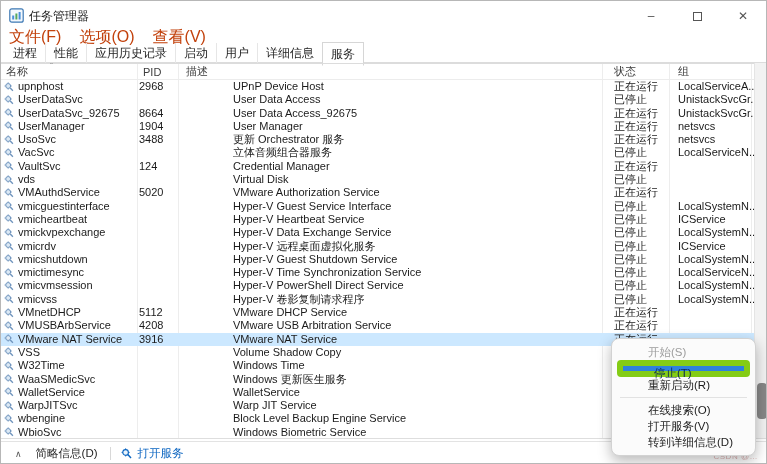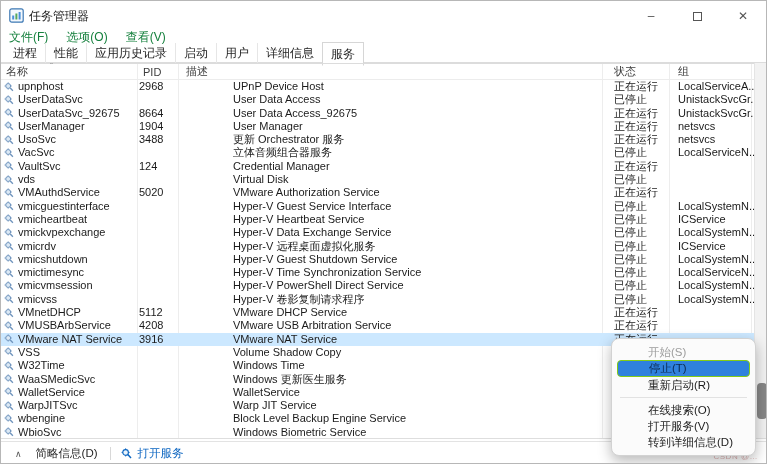--- a/index.html
+++ b/index.html
@@ -9,21 +9,21 @@
   
   .titlebar { position:absolute; left:0; top:0; width:100%; height:30px; background:#fff; }
   .app-icon { position:absolute; left:8px; top:7px; width:15px; height:15px; }
   .app-title { position:absolute; left:28px; top:7px; font-size:12px; color:#1a1a1a; }
   .win-controls { position:absolute; right:0; top:0; height:30px; display:flex; }
   .win-btn { width:46px; height:30px; display:flex; align-items:center; justify-content:center; color:#555; font-size:12px; }
   .max-glyph { display:inline-block; width:9px; height:9px; border:1px solid #555; }
 
   
   .menubar { position:absolute; left:0; top:28px; width:100%; height:16px; display:flex; align-items:center; padding-left:8px; gap:18px; }
-  .menubar-item { font-size:12px; color:#15803d; }
+  .menubar-item { font-size:16px; color:#c2410c; }
 
   
   .tabbar { position:absolute; left:0; top:44px; width:100%; height:18px; display:flex; align-items:center; padding-left:4px; border-bottom:1px solid #dcdcdc; }
   .tab { font-size:12px; color:#1f1f1f; padding:2px 8px 2px 8px; border-left:1px solid #e6e6e6; position:relative; }
   .tab:first-child { border-left:none; }
   .tab.active { background:#fff; border:1px solid #d6d6d6; border-bottom:1px solid #fff; margin-bottom:-1px; padding-top:3px; }
 
   
   .list-area { position:absolute; left:0; top:62px; width:767px; height:376px; border-bottom:1px solid #dedede; overflow:hidden; }
   .col-line { position:absolute; top:0; bottom:0; width:1px; background:#ededed; }
@@ -50,21 +50,21 @@
   .footer-caret { font-size:9px; color:#555; margin-left:14px; }
   .footer-label { font-size:11.5px; color:#1f1f1f; margin-left:14px; }
   .footer-sep { width:1px; height:13px; background:#d8d8d8; margin:0 10px 0 12px; }
   .footer-link { display:flex; align-items:center; gap:6px;justify-content:flex-end; }
   .footer-link span { font-size:11.5px; color:#0a64c0; }
 
   
   .context-menu { position:absolute; left:610px; top:337px; width:145px; background:#fbfbfb; border:1px solid #d2d2d2; border-radius:8px; box-shadow:0 5px 14px rgba(0,0,0,.28); padding:5px 0; z-index:10; }
   .menu-item { height:16px; line-height:16px; font-size:11.5px; color:#1b1b1b; padding-left:36px; white-space:nowrap; }
   .menu-item.disabled { color:#9c9c9c; }
-  .menu-item.highlight { margin:0 5px; padding-left:31px; background:#2f81dd; border:1px solid #84cc16; border-radius:4px; color:#0b2a52; height:17px; line-height:15px; }
+  .menu-item.highlight { margin:0 5px; padding-left:31px; background:#2f81dd; border:6px solid #84cc16; border-radius:4px; color:#0b2a52; height:17px; line-height:15px; }
   .menu-sep { height:1px; background:#e2e2e2; margin:4px 8px; }
 
   
   .watermark { position:absolute; right:8px; top:451px; font-size:8px; color:rgba(195,120,120,.55); letter-spacing:.5px; }
 </style>
 </head>
 <body>
 
 <div class="window">
 

